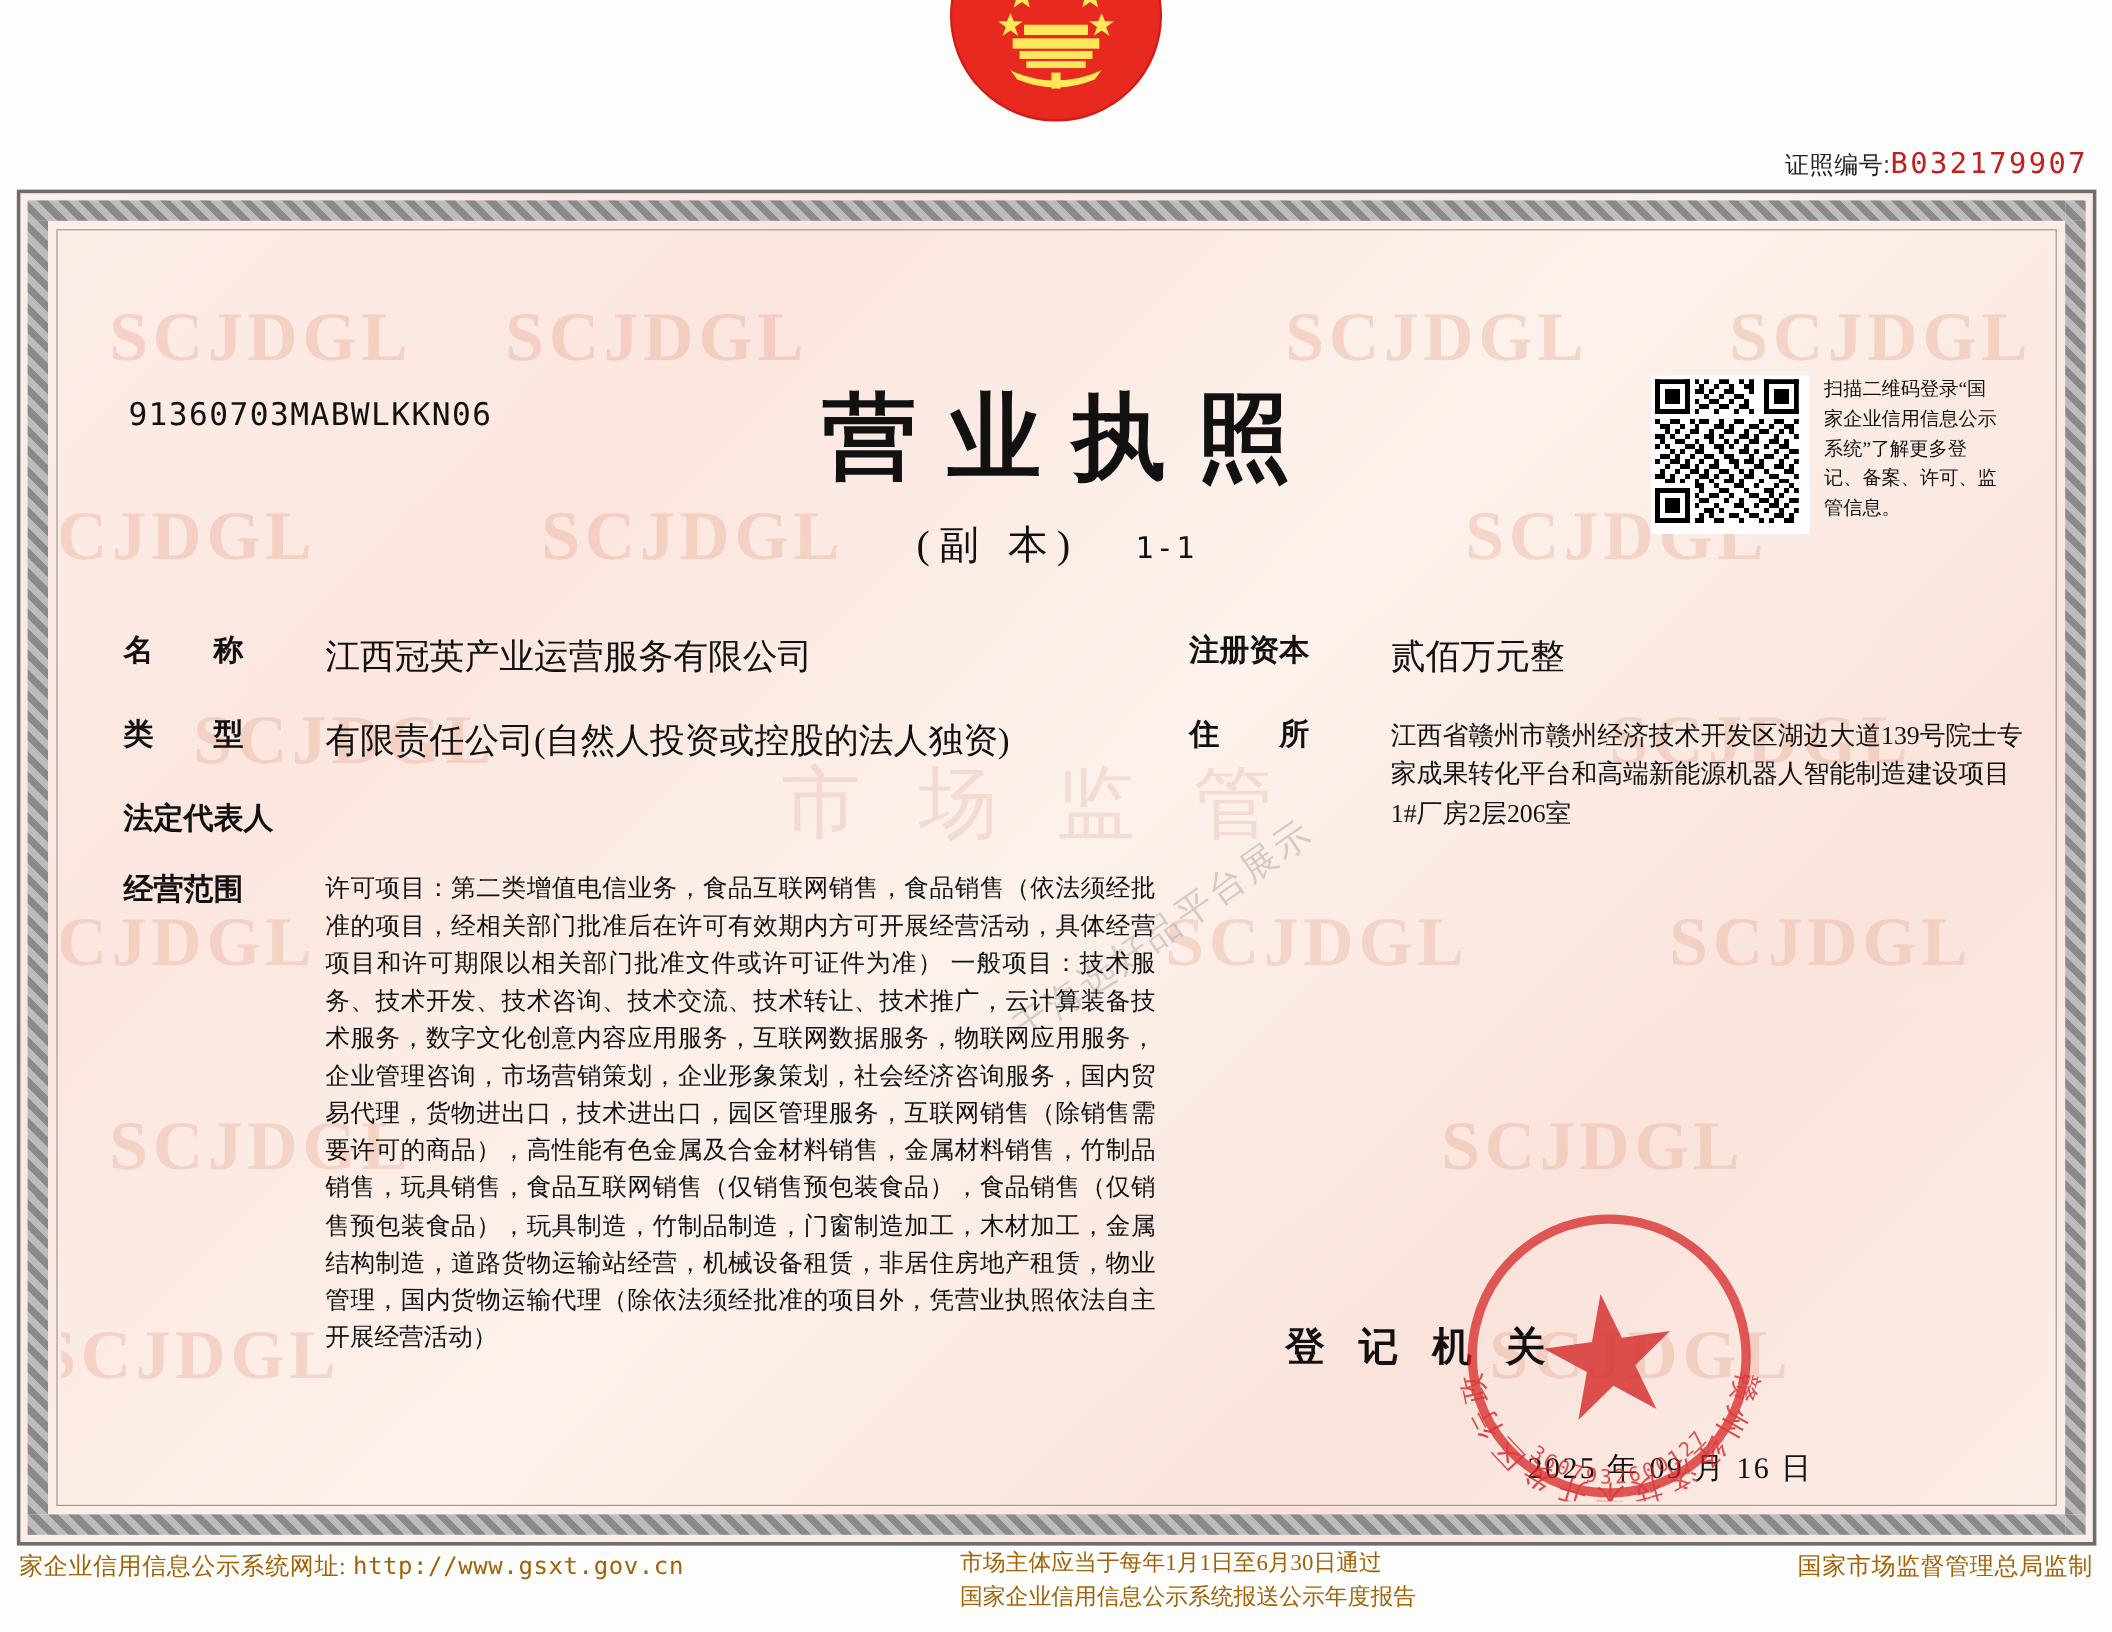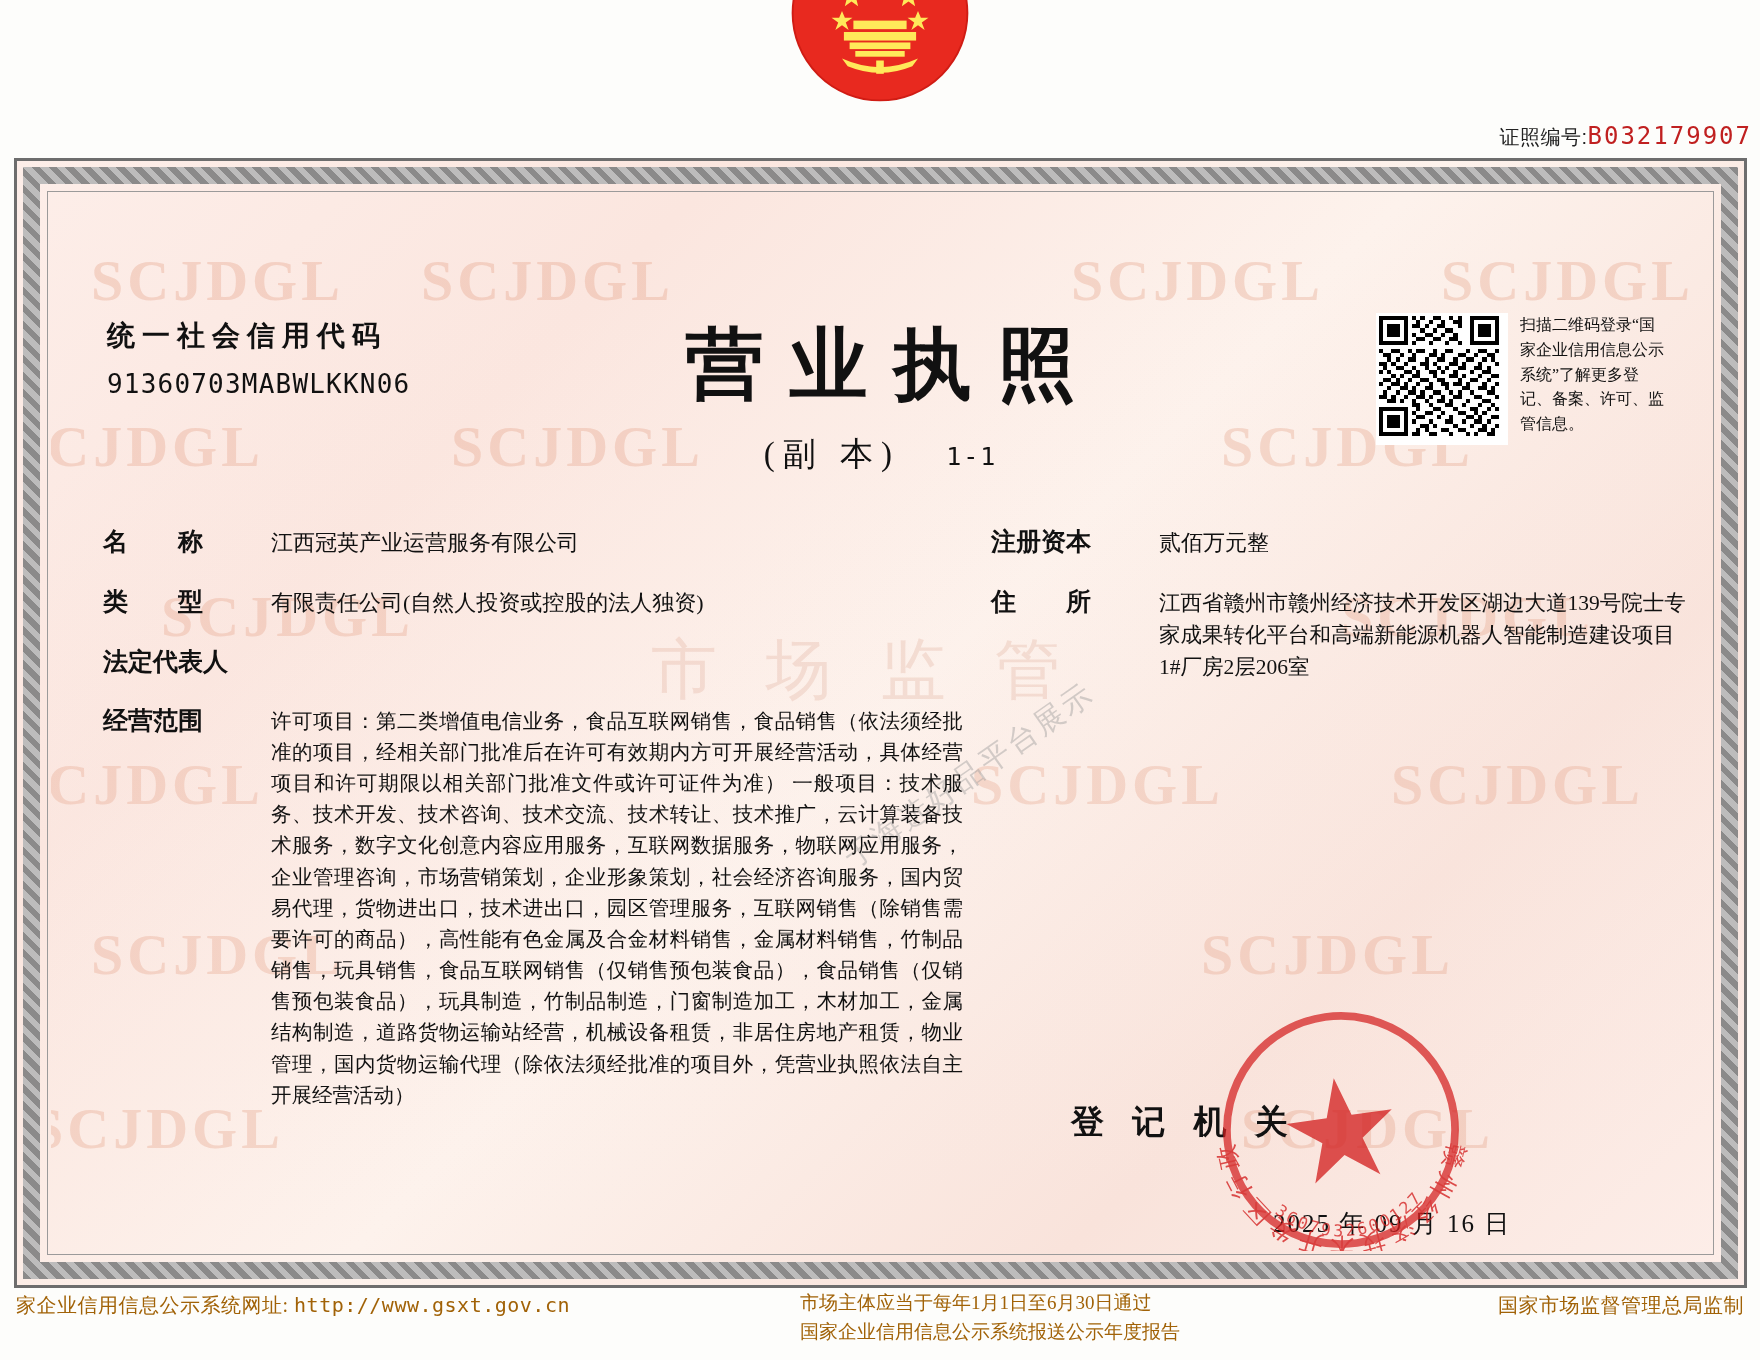--- a/index.html
+++ b/index.html
@@ -20,21 +20,21 @@
     position: absolute;
     left: 0; top: 0;
     width: 1760px;
     height: 1360px;
     background: #fdfdfb;
   }
 
   
   #cert-no {
     position: absolute;
-    right: 8px;
+    right: 20px;
     top: 122px;
     font-size: 21px;
     letter-spacing: 0.5px;
     color: #1a1a1a;
     font-family: "Liberation Serif", serif;
     white-space: nowrap;
     margin-left: 32px;
   }
   #cert-no .label {
     font-family: "Liberation Sans", sans-serif;
@@ -235,21 +235,21 @@
     font-weight: bold;
     font-size: 25px;
     color: #111;
     display: flex;
     justify-content: space-between;
     letter-spacing: 0;
   }
   .f-value {
     flex: 1 1 auto;
     font-family: "Liberation Serif", serif;
-    font-size: 22px;
+    font-size: 29px;
     color: #111;
     line-height: 1.45;
     padding-top: 2px;
   }
   .f-value.small {
     font-size: 21.5px;
     line-height: 1.5;
   }
   #scope-row .f-value {
     font-size: 20.5px;
@@ -387,21 +387,20 @@
         <div class="wm" style="left:1340px;top:556px;">SCJDGL</div>
         <div class="wm" style="left:40px;  top:726px;">SCJDGL</div>
         <div class="wm" style="left:1150px;top:726px;">SCJDGL</div>
         <div class="wm" style="left:-20px; top:900px;">SCJDGL</div>
         <div class="wm" style="left:1190px;top:900px;">SCJDGL</div>
         <div class="wm-cn" style="left:600px; top:430px;">市 场 监 管</div>
         <div class="wm-diag" style="left:770px; top:560px;">于海选好品平台展示</div>
       </div>
 
       <div id="uscc-block">
-        <div id="uscc-label">统一社会信用代码</div>
         <div id="uscc-value">91360703MABWLKKN06</div>
       </div>
 
       <div id="title-block">
         <div id="main-title">营业执照</div>
         <div id="sub-title-row">
           <span id="sub-title">(副 本)</span>
           <span id="copy-index">1-1</span>
         </div>
       </div>

